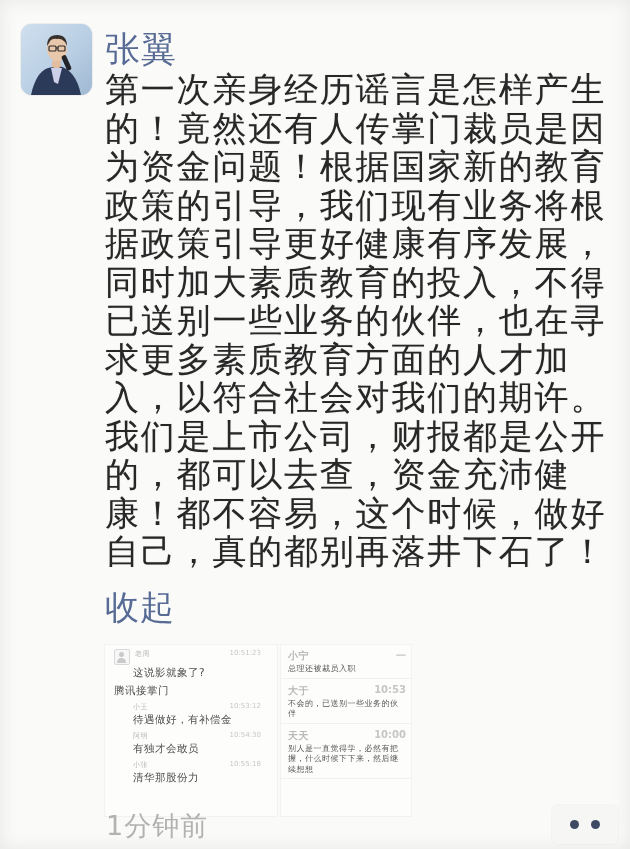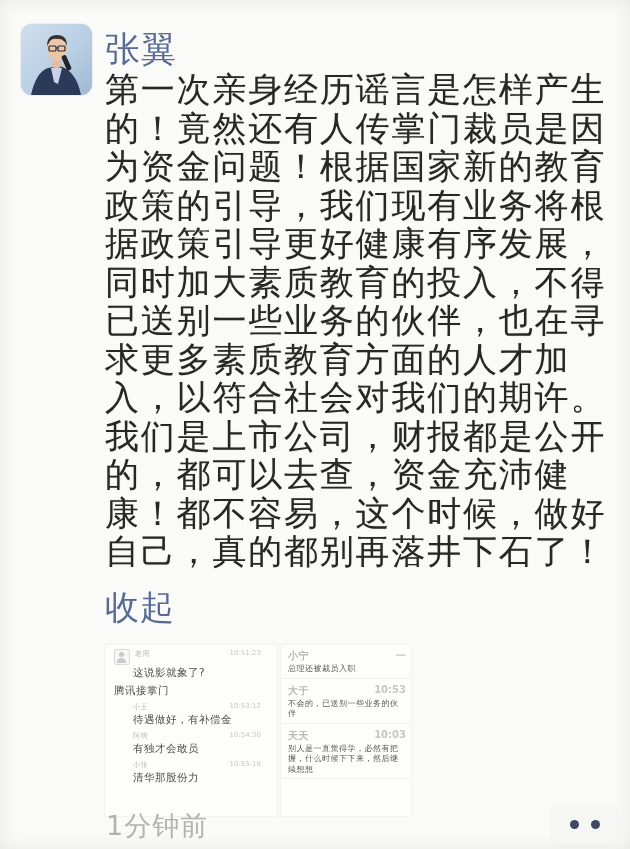--- a/index.html
+++ b/index.html
@@ -172,21 +172,21 @@
       <div class="chat-row">
         <div class="hdr">
           <span class="who">大于</span>
           <span class="when">10:53</span>
         </div>
         <div class="msg">不会的，已送别一些业务的伙伴</div>
       </div>
       <div class="chat-row">
         <div class="hdr">
           <span class="who">天天</span>
-          <span class="when">10:03</span>
+          <span class="when">10:00</span>
         </div>
         <div class="msg">别人是一直觉得学，必然有把握，什么时候下下来，然后继续想想</div>
       </div>
     </div>
 
   </div>
 
   <div class="time-ago">1分钟前</div>
 
   <div class="more-btn">

